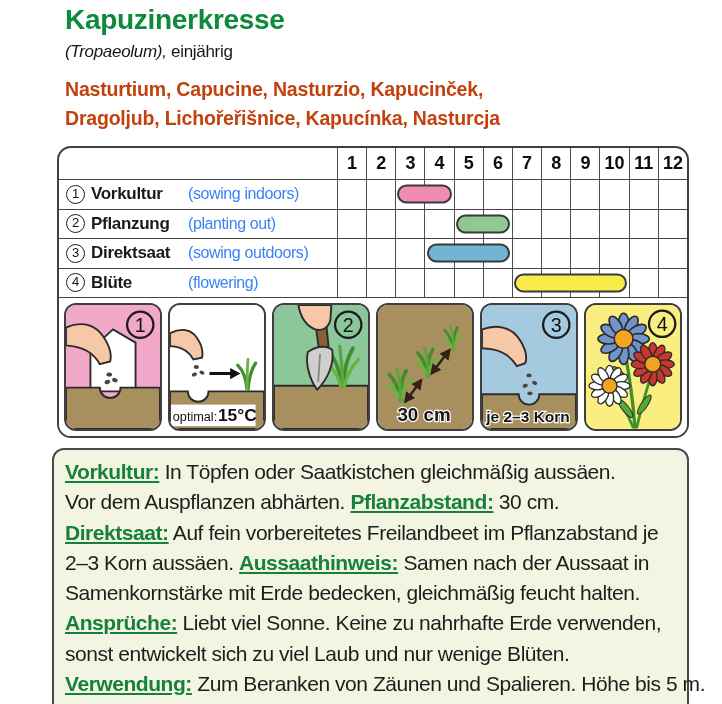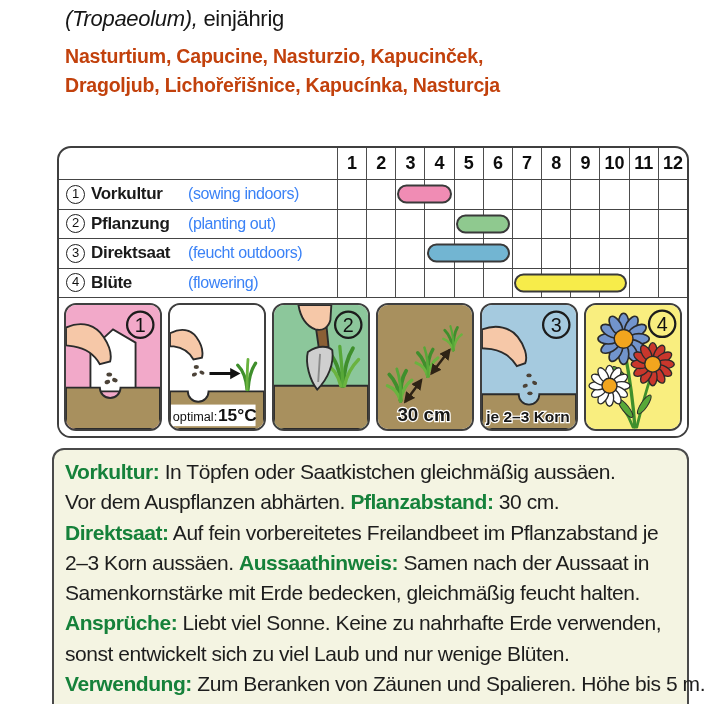--- a/index.html
+++ b/index.html
@@ -4,21 +4,21 @@
 <style>
   * { margin:0; padding:0; box-sizing:border-box; }
   body { background:#e8e8e8; font-family:"Liberation Sans", sans-serif; }
   .page {
     position:relative; width:722px; height:704px; background:#ffffff;
     overflow:hidden; color:#1a1a1a;
   }
   
   .header-block { position:absolute; left:65px; top:3px; }
   .title { font-size:28px; font-weight:bold; color:var(--title-green); letter-spacing:-0.3px; line-height:33px; }
-  .subtitle { font-size:22px; line-height:32px; color:#161616; letter-spacing:-0.3px; }
+  .subtitle { font-size:17px; line-height:32px; color:#161616; letter-spacing:-0.3px; }
   .subtitle .latin { font-style:italic; }
   .alt-names { margin-top:7px; font-size:19.5px; font-weight:bold; line-height:28.5px; color:#c2410c; letter-spacing:-0.2px; }
   
   .calendar {
     position:absolute; left:57px; top:146px; width:632px;
     border:2.5px solid #3f3f3f; border-radius:14px; background:#fff; overflow:hidden;
   }
   .cal-row { display:flex; height:29.5px; border-top:1.5px solid #454545; }
   .cal-row.header { height:31px; border-top:none; }
   .cal-label { width:278px; flex:none; display:flex; align-items:center; padding-left:7px; }
@@ -44,28 +44,29 @@
   }
   .tile svg { display:block; width:100%; height:100%; }
   svg text { font-family:"Liberation Sans", sans-serif; letter-spacing:0; }
   
   .desc-box {
     position:absolute; left:52px; top:448px; width:637px; height:280px;
     background:var(--box-bg); border:2.5px solid #4a4a4a; border-radius:12px;
     padding:7px 11px;
   }
   .desc-line { font-size:21px; line-height:30.3px; letter-spacing:-0.45px; white-space:nowrap; color:#1d1d1d; }
-  .desc-line .kw { font-weight:bold; color:var(--keyword-green); }
+  .desc-line .kw { font-weight:bold; color:var(--keyword-green);text-decoration:underline; }
 </style>
 </head>
 <body>
 
 <div class="page">
 
   <div class="header-block">
+    <div class="title">Kapuzinerkresse</div>
     <div class="subtitle">
       <span class="latin">(Tropaeolum),</span><span> einjährig</span>
     </div>
     <div class="alt-names">
       <div>Nasturtium, Capucine, Nasturzio, Kapucinček,</div>
       <div>Dragoljub, Lichořeřišnice, Kapucínka, Nasturcja</div>
     </div>
   </div>
 
   <div class="calendar">
@@ -128,21 +129,21 @@
             <div class="m-cell"></div>
             <div class="m-cell"></div>
             <div class="m-cell"></div>
             <div class="cal-bar" style="left: calc(33.3333% + 2px); width: calc(16.6667% - 4px); background: rgb(143, 201, 143);"></div>
           </div>
         </div>
         <div class="cal-row">
           <div class="cal-label">
             <span class="row-badge">3</span>
             <span class="row-label">Direktsaat</span>
-            <span class="row-sub">(feucht outdoors)</span>
+            <span class="row-sub">(sowing outdoors)</span>
           </div>
           <div class="cal-months">
             <div class="m-cell"></div>
             <div class="m-cell"></div>
             <div class="m-cell"></div>
             <div class="m-cell"></div>
             <div class="m-cell"></div>
             <div class="m-cell"></div>
             <div class="m-cell"></div>
             <div class="m-cell"></div>

